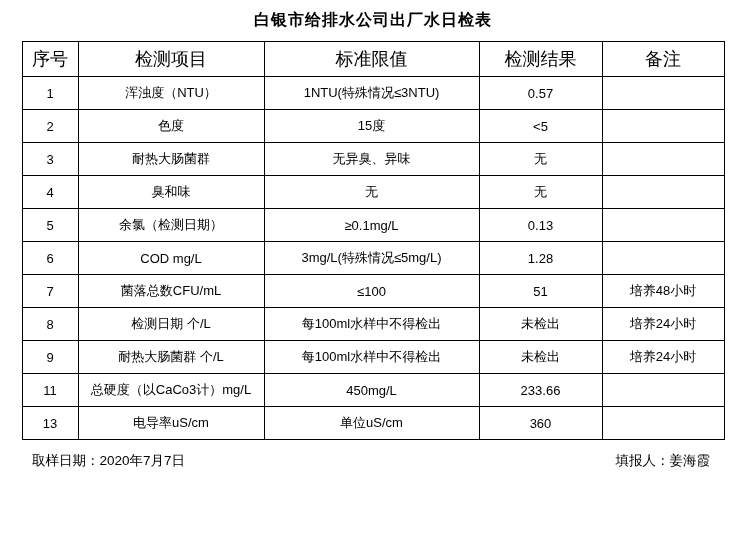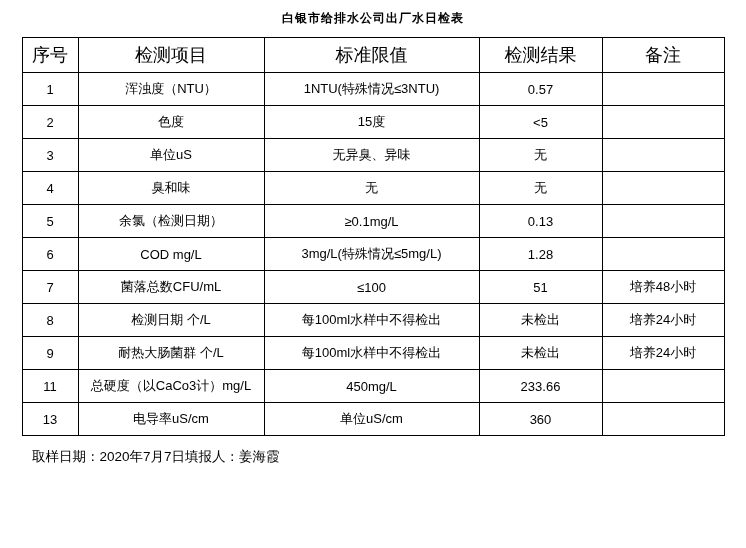--- a/index.html
+++ b/index.html
@@ -15,21 +15,21 @@
     overflow: hidden;
   }
   .page {
     position: relative;
     width: 746px;
     height: 548px;
     box-sizing: border-box;
   }
   .doc-title {
     text-align: center;
-    font-size: 12px;
+    font-size: 16px;
     font-weight: bold;
     letter-spacing: 1px;
     padding-top: 10px;
     padding-bottom: 10px;
     font-family: "Liberation Serif", "DejaVu Serif", serif;
   }
   table.report {
     border-collapse: collapse;
     width: 702px;
     margin: 0 auto;
@@ -52,21 +52,21 @@
   col.c-no    { width: 56px; }
   col.c-item  { width: 186px; }
   col.c-std   { width: 215px; }
   col.c-res   { width: 123px; }
   col.c-note  { width: 122px; }
 
   .footer {
     width: 702px;
     margin: 8px auto 0 auto;
     display: flex;
-    justify-content: flex-start;
+    justify-content: space-between;
     font-size: 13.5px;
     padding-top: 4px;
     box-sizing: border-box;
   }
   .footer .f-left { padding-left: 10px; }
   .footer .f-mid  { padding-left: 20px; }
   .footer .f-right { padding-right: 14px; }
   .footer span { white-space: nowrap; }
 </style>
 </head>
@@ -103,21 +103,21 @@
       </tr>
       <tr>
         <td>2</td>
         <td>色度</td>
         <td>15度</td>
         <td>&lt;5</td>
         <td></td>
       </tr>
       <tr>
         <td>3</td>
-        <td>单位uS</td>
+        <td>耐热大肠菌群</td>
         <td>无异臭、异味</td>
         <td>无</td>
         <td></td>
       </tr>
       <tr>
         <td>4</td>
         <td>臭和味</td>
         <td>无</td>
         <td>无</td>
         <td></td>

